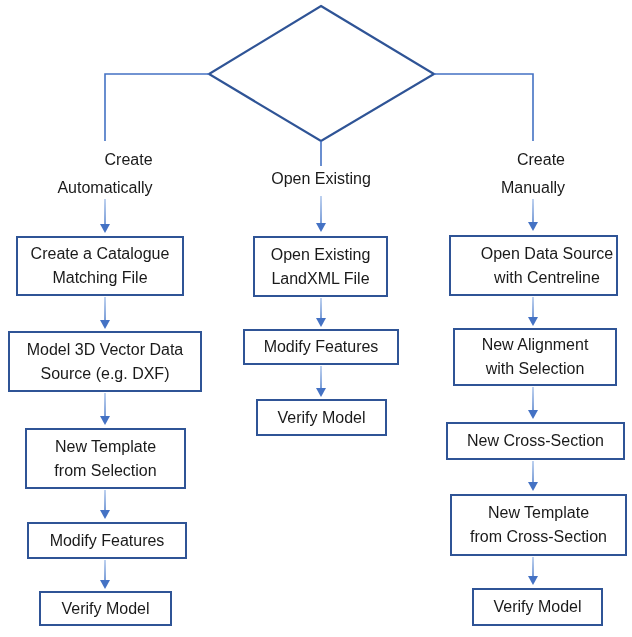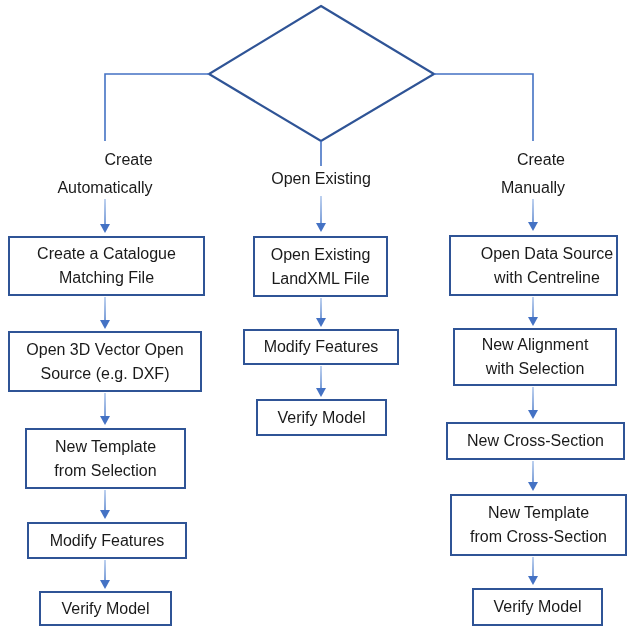--- a/index.html
+++ b/index.html
@@ -154,23 +154,23 @@
     </g>
   </svg>
 
 
   <div class="flow-label" style="left:35px;  top:150px; width:140px; height:48px;">Create
 Automatically</div>
   <div class="flow-label" style="left:251px; top:167px; width:140px; height:24px;">Open Existing</div>
   <div class="flow-label" style="left:463px; top:150px; width:140px; height:48px;">Create
 Manually</div>
 
-  <div class="node" style="left:8px;  top:236px; width:197px; height:60px;">Create a Catalogue
+  <div class="node" style="left:16px;  top:236px; width:168px; height:60px;">Create a Catalogue
 Matching File</div>
-  <div class="node" style="left:8px;   top:331px; width:194px; height:61px;">Open 3D Vector Open
+  <div class="node" style="left:8px;   top:331px; width:194px; height:61px;">Model 3D Vector Data
 Source (e.g. DXF)</div>
   <div class="node" style="left:25px;  top:428px; width:161px; height:61px;">New Template
 from Selection</div>
   <div class="node" style="left:27px;  top:522px; width:160px; height:37px;">Modify Features</div>
   <div class="node" style="left:39px;  top:591px; width:133px; height:35px;">Verify Model</div>
 
   <div class="node" style="left:253px; top:236px; width:135px; height:61px;">Open Existing
 LandXML File</div>
   <div class="node" style="left:243px; top:329px; width:156px; height:36px;">Modify Features</div>
   <div class="node" style="left:256px; top:399px; width:131px; height:37px;">Verify Model</div>

